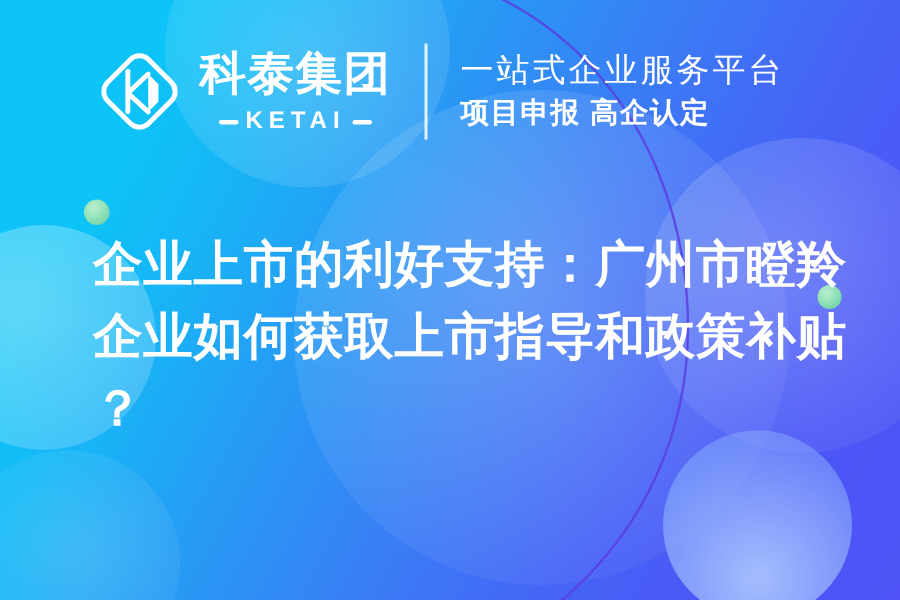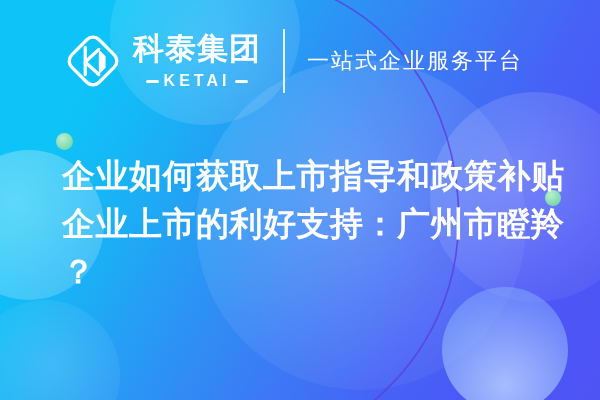--- a/index.html
+++ b/index.html
@@ -212,23 +212,24 @@
           <span class="logo-en">KETAI</span>
           <span class="logo-rule"></span>
         </div>
       </div>
     </div>
 
     <div class="divider"></div>
 
     <div class="tagline">
       <div class="tagline-main">一站式企业服务平台</div>
+      <div class="tagline-sub">项目申报 高企认定</div>
     </div>
 
   </div>
 
   <div class="headline">
+    <div class="headline-line">企业上市的利好支持：广州市瞪羚</div>
     <div class="headline-line">企业如何获取上市指导和政策补贴</div>
-    <div class="headline-line">企业上市的利好支持：广州市瞪羚</div>
     <div class="headline-line">？</div>
   </div>
 
 </div>
 
 </body></html>

